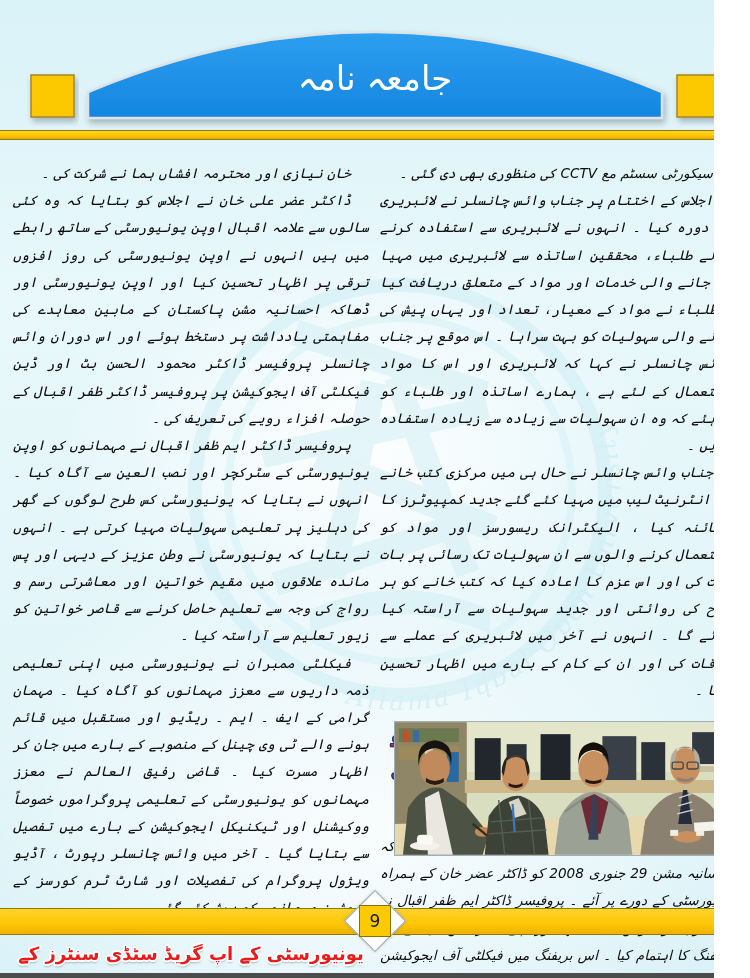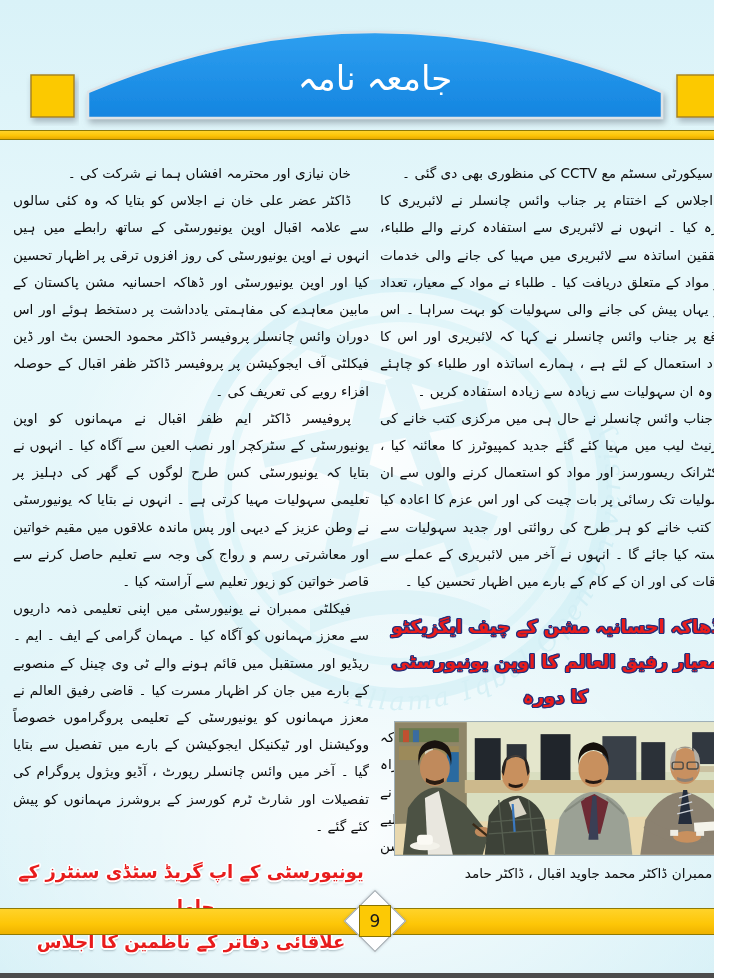--- a/index.html
+++ b/index.html
@@ -21,21 +21,21 @@
   
   .watermark{position:absolute;left:140px;top:230px;width:520px;height:520px;pointer-events:none;}
   
   .col{
     position:absolute;top:160px;
     direction:rtl;text-align:justify;
     color:#0d0d0d;font-size:13.6px;line-height:27.2px;
   }
   .col-right{left:380px;width:351px;}
   .col-left{left:13px;width:356px;}
-  .col p{margin:0;text-indent:18px;}
+  .col p{margin:0;text-indent:18px;font-style:italic;}
   .urdu-heading{
     margin:14px 0 10px 0;text-align:center;text-indent:0 !important;
     font-size:18px;line-height:35px;font-weight:bold;color:#e81c1c;
   }
   .outline-navy{
     text-shadow:-1.4px 0 #26307c,1.4px 0 #26307c,0 -1.4px #26307c,0 1.4px #26307c,
       -1px -1px #26307c,1px -1px #26307c,-1px 1px #26307c,1px 1px #26307c;
   }
   .outline-white{
     text-shadow:-1.6px 0 #ffffff,1.6px 0 #ffffff,0 -1.6px #ffffff,0 1.6px #ffffff,

